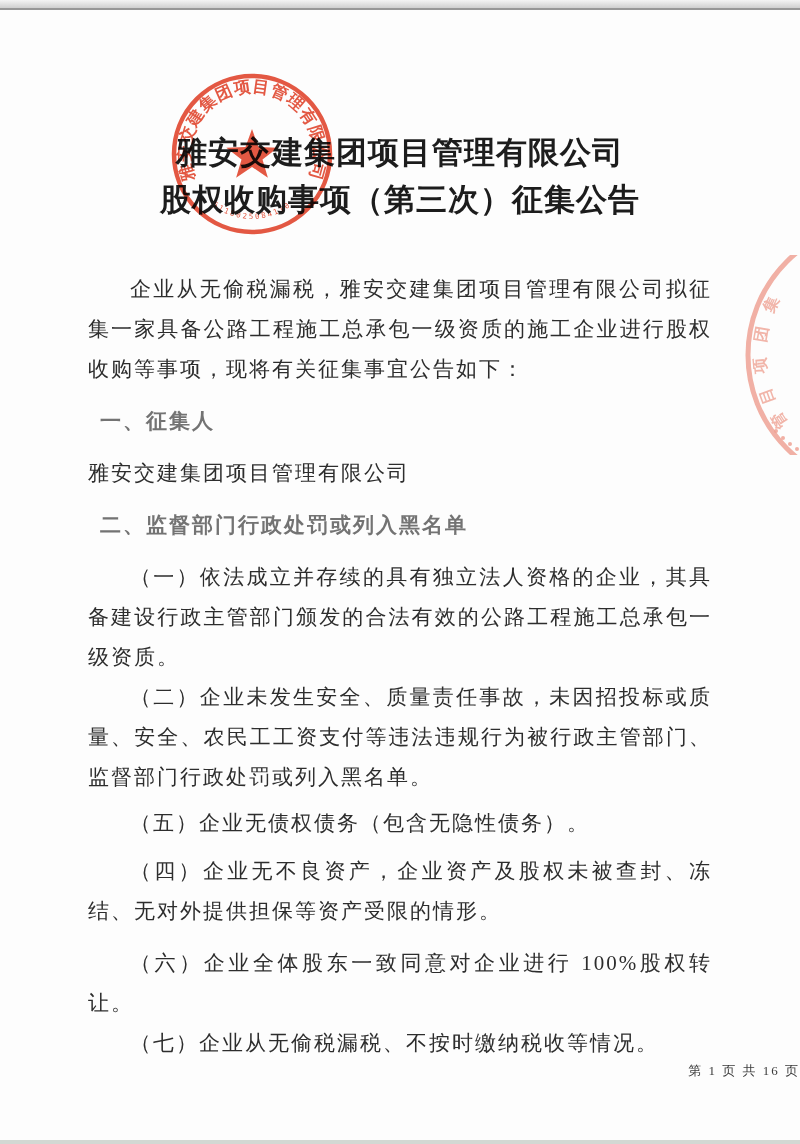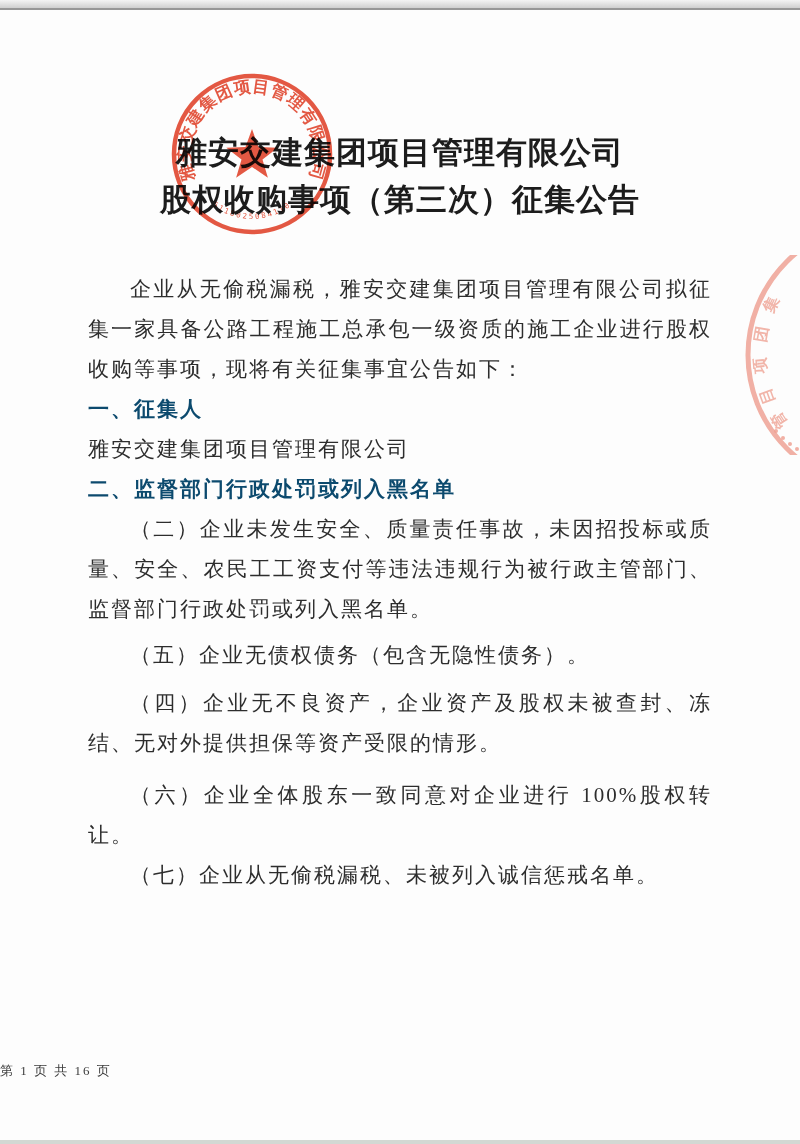--- a/index.html
+++ b/index.html
@@ -52,36 +52,36 @@
     margin: 0;
     font-size: 21px;
     line-height: 40px;
     letter-spacing: 2px;
     text-align: justify;
     color: var(--ink, #2d2d2d);
   }
   .indent { text-indent: 2em; }
   .intro { margin-top: 46px; }
   .heading {
-    margin: 0;
+    margin: 12px;
     font-family: "Liberation Sans", "DejaVu Sans", sans-serif;
     font-size: 21px;
     line-height: 40px;
     font-weight: bold;
     letter-spacing: 2px;
-    color: #0c4a6e;
+    color: #737373;
   }
   .mt6  { margin-top: 6px; }
   .mt8  { margin-top: 8px; }
   .mt2  { margin-top: 12px; }
   .footer {
     position: absolute;
     top: 1062px;
     left: 0; right: 0;
-    text-align: left;
+    text-align: right;
     font-size: 13px;
     letter-spacing: 2px;
     color: #3c3c3c;
     font-family: "Liberation Serif", "DejaVu Serif", serif;
   }
   
   .seal {
     position: absolute;
     left: 170px;
     top: 70px;
@@ -149,25 +149,26 @@
       <div>股权收购事项（第三次）征集公告</div>
     </h1>
 
     <p class="para indent intro">企业从无偷税漏税，雅安交建集团项目管理有限公司拟征集一家具备公路工程施工总承包一级资质的施工企业进行股权收购等事项，现将有关征集事宜公告如下：</p>
 
     <h2 class="heading">一、征集人</h2>
     <p class="para">雅安交建集团项目管理有限公司</p>
 
     <h2 class="heading">二、监督部门行政处罚或列入黑名单</h2>
 
+    <p class="para indent">（一）依法成立并存续的具有独立法人资格的企业，其具备建设行政主管部门颁发的合法有效的公路工程施工总承包一级资质。</p>
     <p class="para indent">（二）企业未发生安全、质量责任事故，未因招投标或质量、安全、农民工工资支付等违法违规行为被行政主管部门、监督部门行政处罚或列入黑名单。</p>
     <p class="para indent mt6">（五）企业无债权债务（包含无隐性债务）。</p>
     <p class="para indent mt8">（四）企业无不良资产，企业资产及股权未被查封、冻结、无对外提供担保等资产受限的情形。</p>
     <p class="para indent mt2">（六）企业全体股东一致同意对企业进行 100%股权转让。</p>
-    <p class="para indent">（七）企业从无偷税漏税、未被列入诚信惩戒名单。</p>
+    <p class="para indent">（七）企业从无偷税漏税、不按时缴纳税收等情况。</p>
   </div>
 
   <svg class="seal" viewBox="0 0 164 170" aria-hidden="true">
     <defs>
       <path id="seal-arc-top" d="M 23.7 105.2 A 62 62 0 1 1 140.3 105.2" fill="none"></path>
       <path id="seal-arc-bottom" d="M 28.8 121.3 A 65 65 0 0 0 135.2 121.3" fill="none"></path>
     </defs>
     <circle class="seal-ring" cx="82" cy="84" r="78"></circle>
     <polygon class="seal-star" points="82,59 88.5,77.1 107.7,77.7 92.5,89.4 97.9,107.8 82,97 66.1,107.8 71.5,89.4 56.3,77.7 75.5,77.1"></polygon>
     <text class="seal-text" text-anchor="middle">

